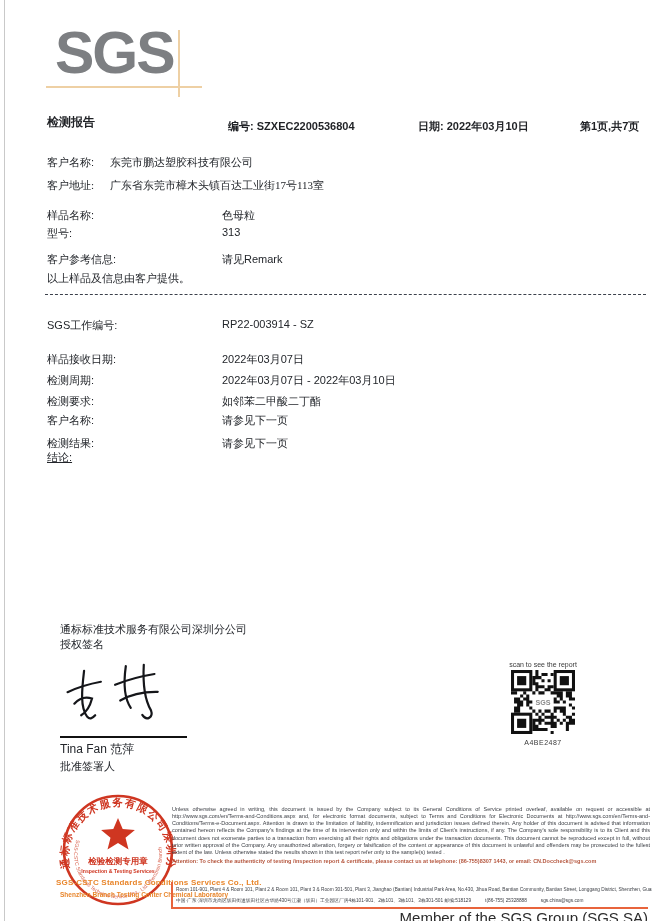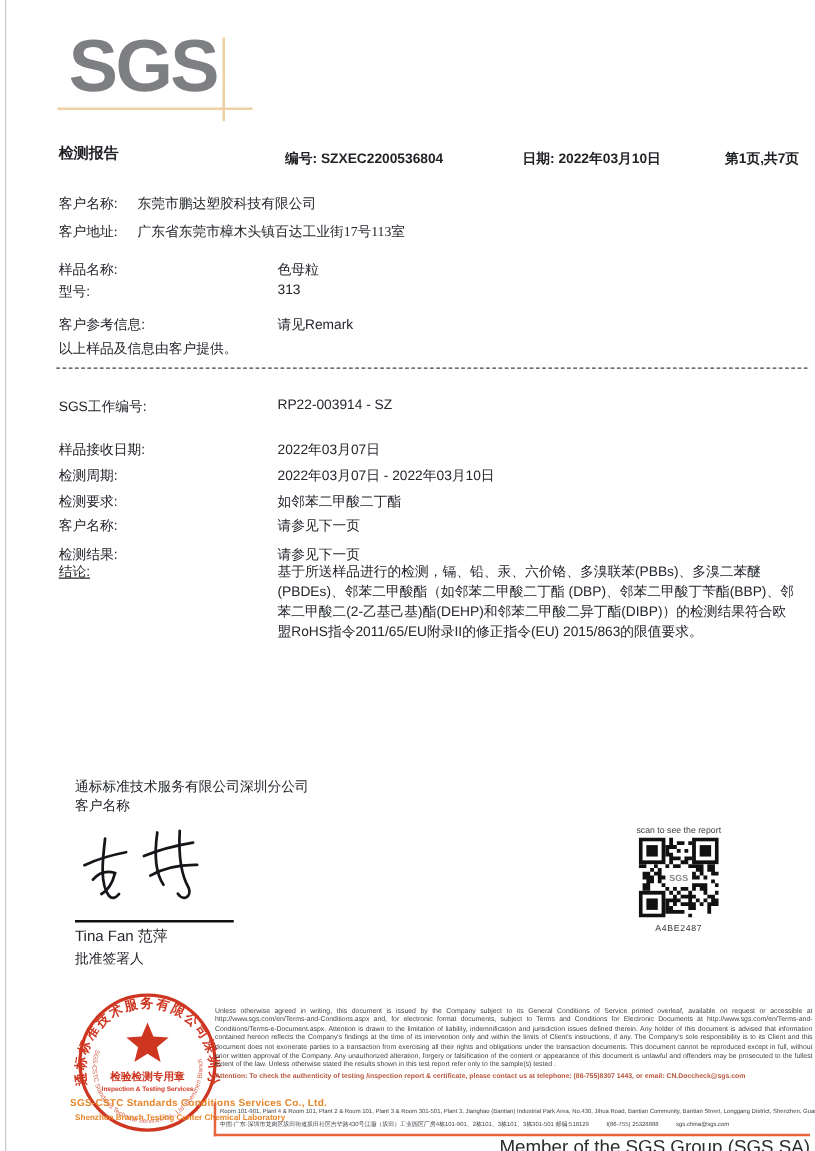--- a/index.html
+++ b/index.html
@@ -125,24 +125,23 @@
   </div>
   <div class="field" style="top:413px;">
     <span class="lbl">客户名称:</span>
     <span class="val val-b">请参见下一页</span>
   </div>
   <div class="field" style="top:436px;">
     <span class="lbl">检测结果:</span>
     <span class="val val-b">请参见下一页</span>
   </div>
   <div class="field" style="top:450px;text-decoration:underline;">结论:</div>
-  <div class="conclusion-p">基于所送样品进行的检测，镉、铅、汞、六价铬、多溴联苯(PBBs)、多溴二苯醚(PBDEs)、邻苯二甲酸酯（如邻苯二甲酸二丁酯 (DBP)、邻苯二甲酸丁苄酯(BBP)、邻苯二甲酸二(2-乙基己基)酯(DEHP)和邻苯二甲酸二异丁酯(DIBP)）的检测结果符合欧盟RoHS指令2011/65/EU附录II的修正指令(EU) 2015/863的限值要求。</div>
 
   <div class="sig-company">通标标准技术服务有限公司深圳分公司</div>
-  <div class="sig-auth">客户名称</div>
+  <div class="sig-auth">授权签名</div>
   <svg class="sig-svg" width="130" height="78" viewBox="0 0 130 78">
     <g fill="none" stroke="#15161a" stroke-width="2.2" stroke-linecap="round" transform="rotate(-4 65 39)">
       <path d="M6,30 Q22,24 40,22"></path>
       <path d="M24,10 C21,26 17,46 24,56 Q27,60 32,55"></path>
       <path d="M12,42 Q20,34 30,38 Q26,50 18,54"></path>
       <path d="M54,26 Q72,20 94,18"></path>
       <path d="M66,8 C63,22 61,38 68,50"></path>
       <path d="M84,8 C82,24 82,42 88,54 C90,61 83,65 79,58"></path>
       <path d="M58,42 Q74,34 96,36"></path>
     </g>

